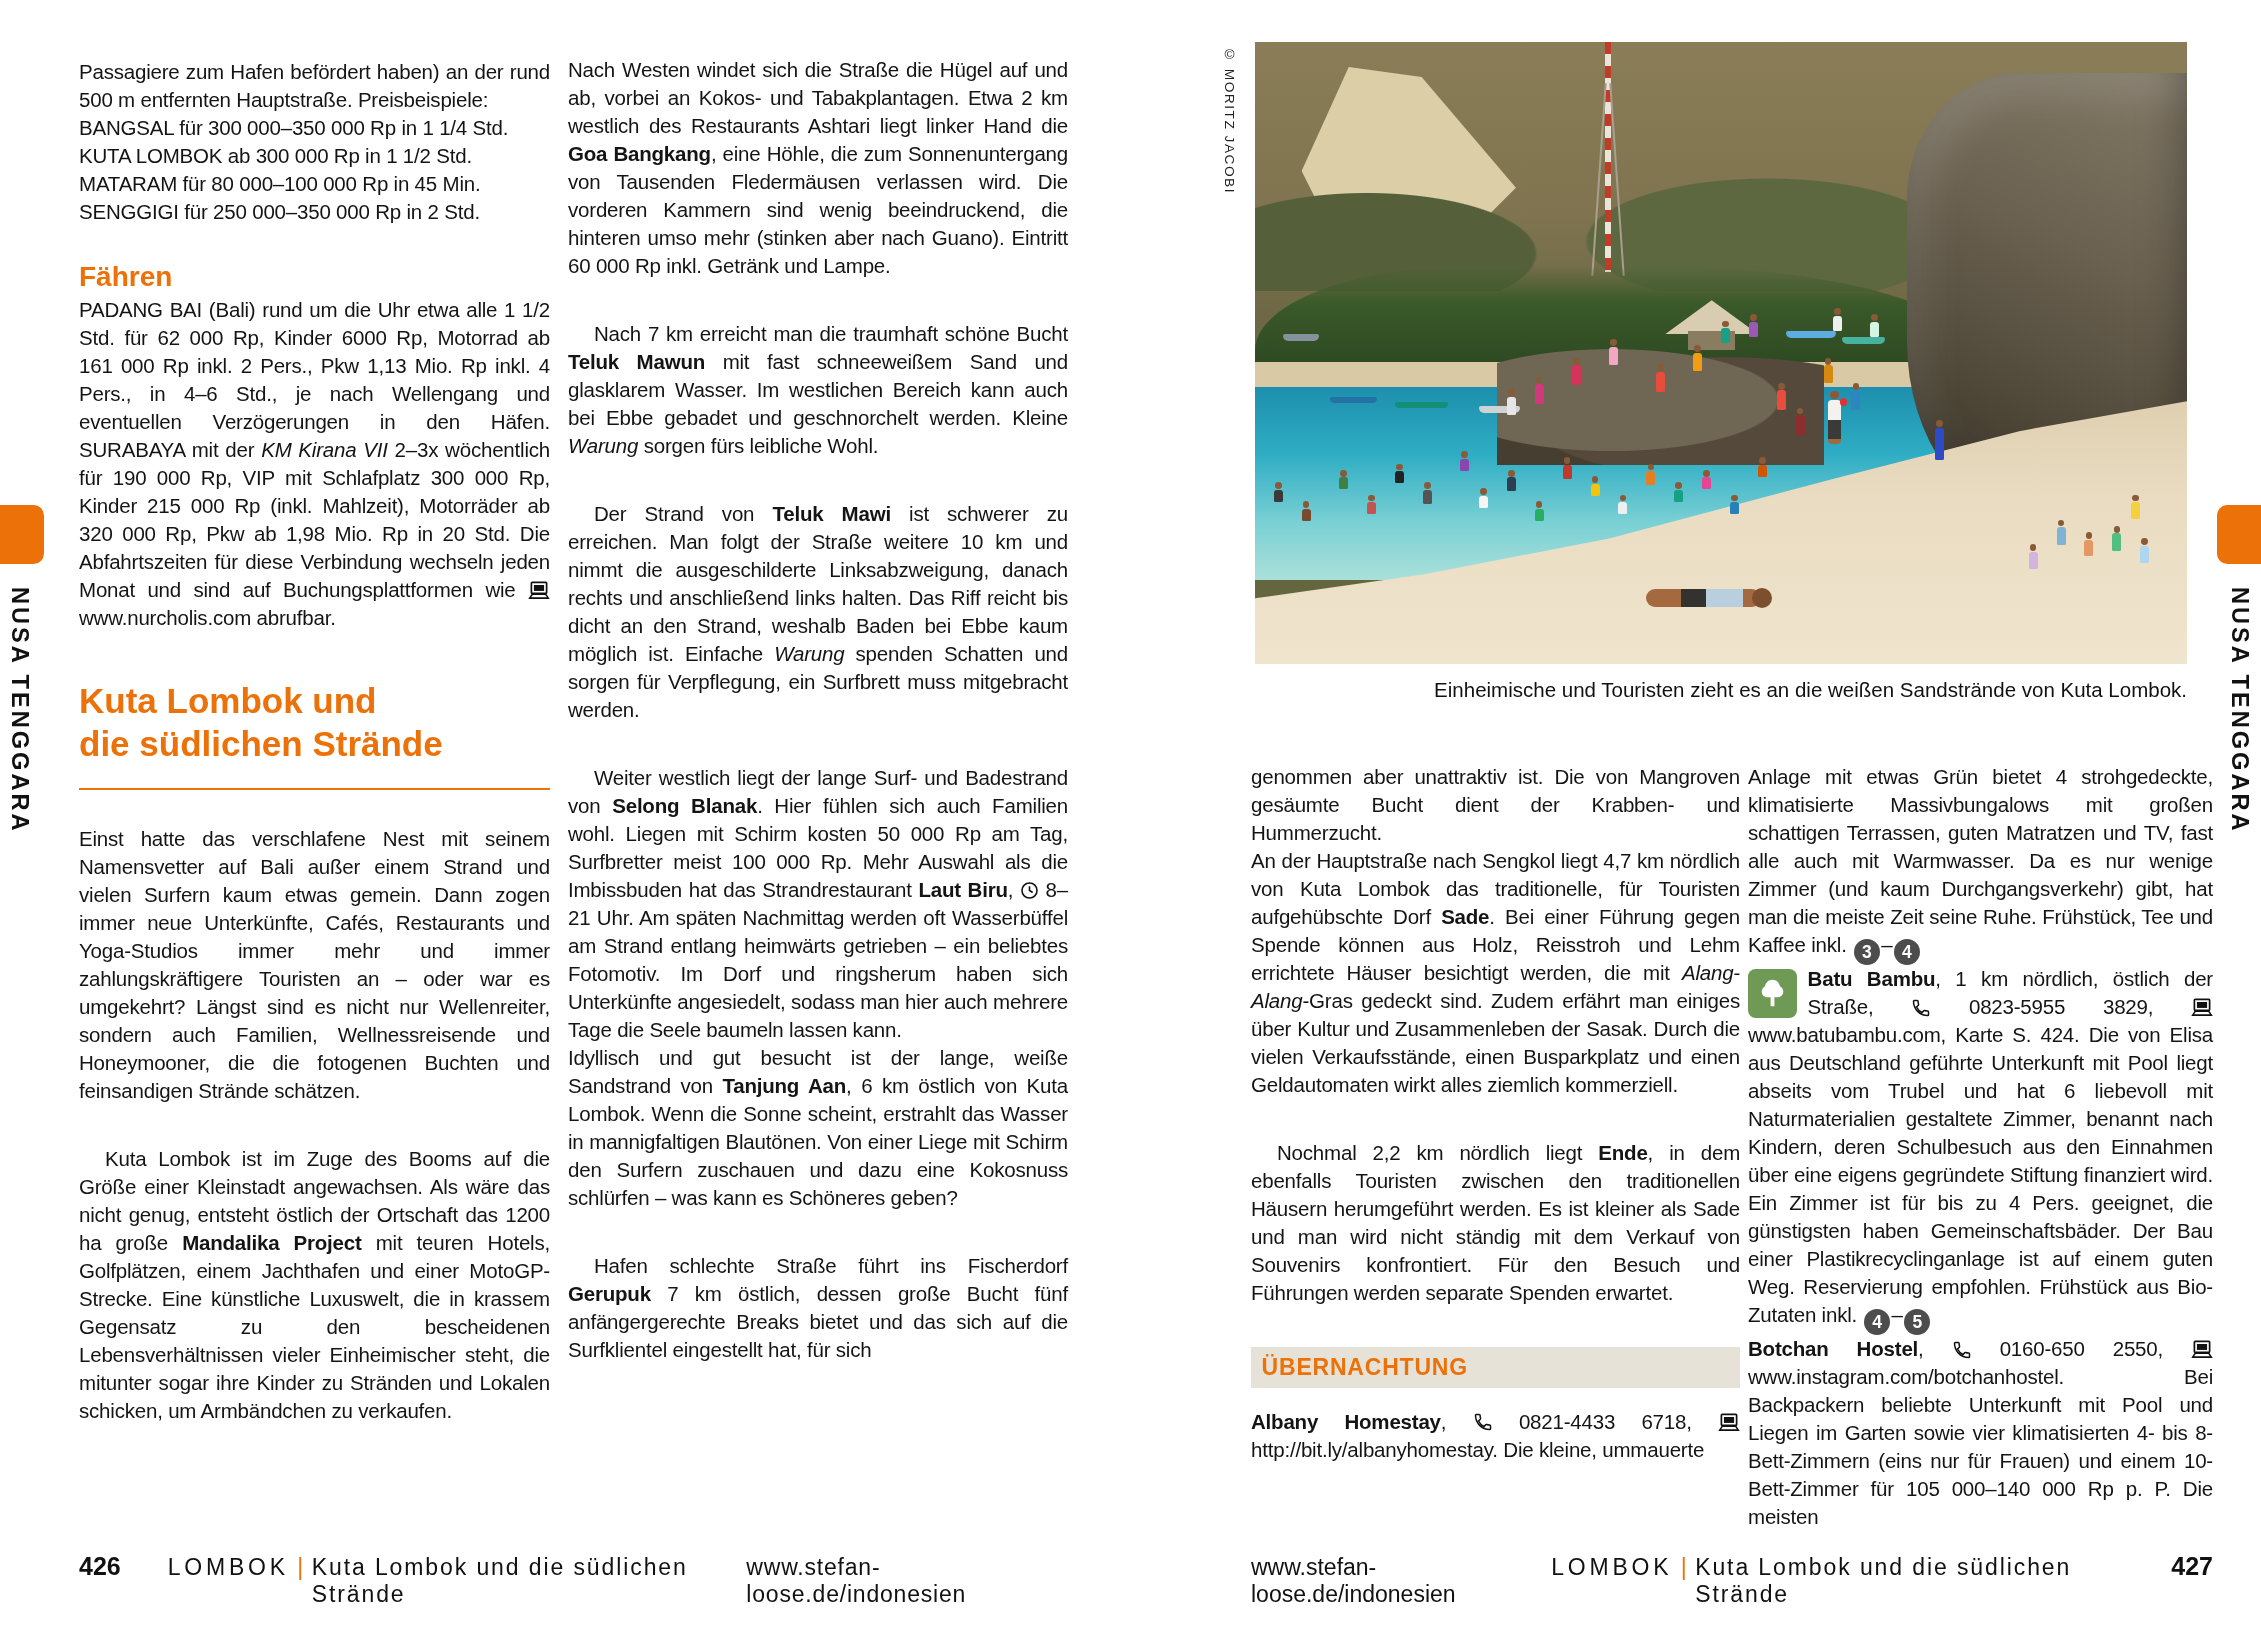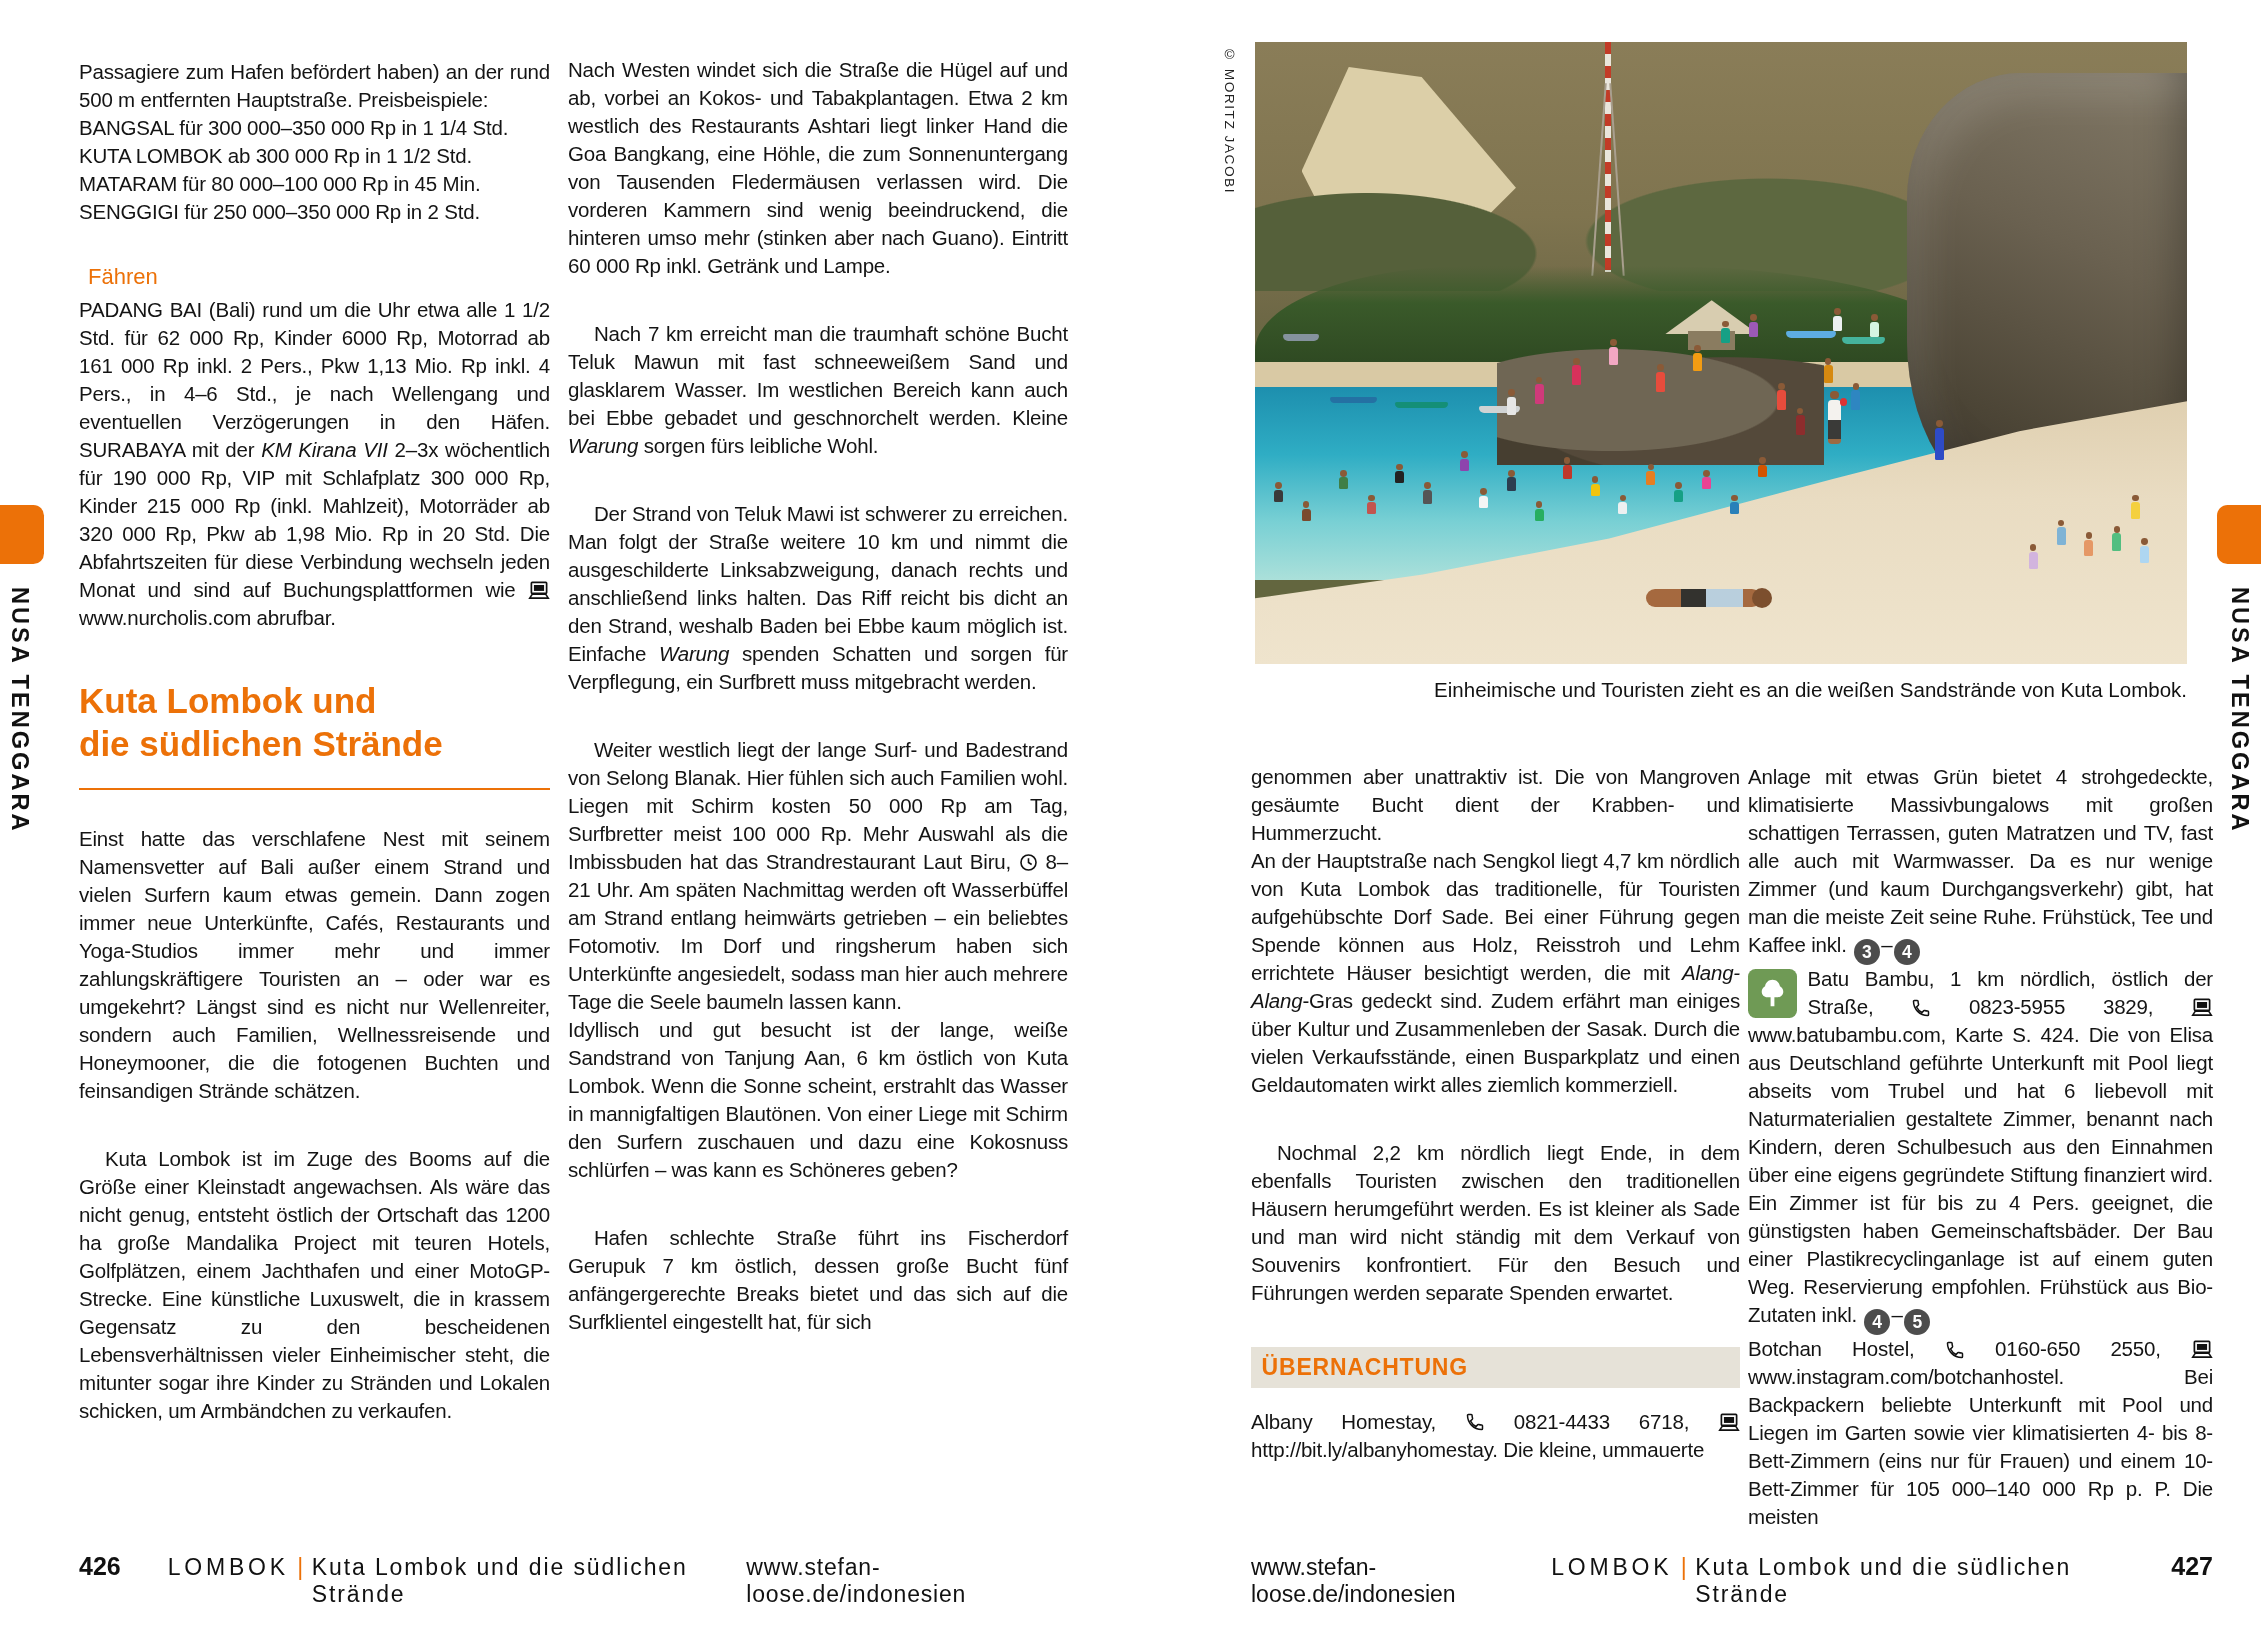--- a/index.html
+++ b/index.html
@@ -1,39 +1,39 @@
 <!DOCTYPE html>
 <html style="font-size:12px"><head>
 <meta charset="utf-8">
 <style>
   html,body{margin:0;padding:0;}
   body{
     width:2261px;height:1651px;position:relative;background:#ffffff;
     font-family:"Liberation Sans", sans-serif;color:#141414;overflow:hidden;
   }
-  .b{font-weight:normal;}
+  .b{font-weight:bold;}
   .i{font-style:italic;}
   
   .tab{position:absolute;width:44px;height:59px;background:var(--accent,#EC7108);top:505px;}
   .tab-left{left:0;border-radius:0 10.6px 10.6px 0;}
   .tab-right{right:0;border-radius:10.6px 0 0 10.6px;}
   .vlabel{position:absolute;top:587px;writing-mode:vertical-rl;font-weight:bold;
     font-size:23.6px;letter-spacing:3px;color:#111;white-space:nowrap;}
   .vlabel-left{left:6px;}
   .vlabel-right{right:7.6px;}
   
   .col{position:absolute;top:58px;}
   .col1{left:79px;width:471px;}
   .col2{left:568px;width:500px;top:56px;}
   .col3{left:1251px;width:489px;top:763px;}
   .col4{left:1748px;width:465px;top:763px;}
   .body{margin:0;font-size:20.5px;line-height:28px;text-align:justify;letter-spacing:-0.2px;}
   .body.ind{text-indent:26px;margin-top:40px;}
   .plines div{font-size:20.5px;line-height:28px;letter-spacing:-0.2px;}
-  .sub{margin:38px 9px 6px;font-size:22px;line-height:26px;color:var(--accent,#EC7108);font-weight:normal;}
+  .sub{margin:38px 0 6px;font-size:28px;line-height:26px;color:var(--accent,#EC7108);font-weight:bold;}
   .chapter{margin:47px 0 0;font-size:35px;line-height:43px;color:var(--accent,#EC7108);font-weight:bold;}
   .rule{height:2.3px;background:var(--accent,#EC7108);margin:23px 0 35px;}
   .sec{margin:32px 0 6px;font-size:26px;line-height:31px;color:var(--accent,#EC7108);font-weight:bold;}
   .sec.first{margin-top:0;}
   .hotel-bar{margin:40px 0 20px;background:var(--barbg,#E6E2D8);padding:6.8px 0 6.8px 10.6px;}
   .hotel-bar span{color:var(--accent,#EC7108);font-weight:bold;font-size:23px;letter-spacing:0.8px;}
   
   .ic{display:inline-block;width:22px;height:19px;vertical-align:-3px;}
   .ic svg{width:100%;height:100%;display:block;}
   .ic.phone{width:20px;height:20px;vertical-align:-3.8px;}

